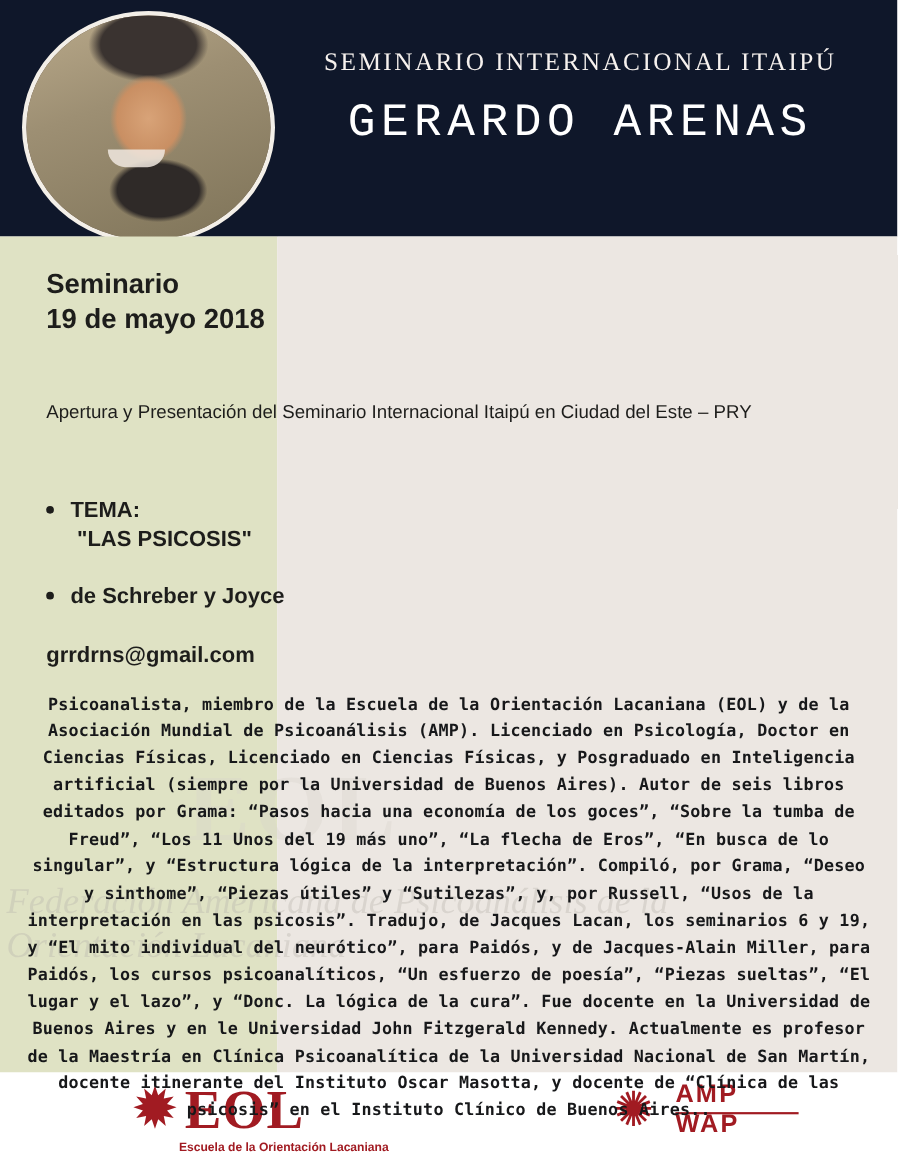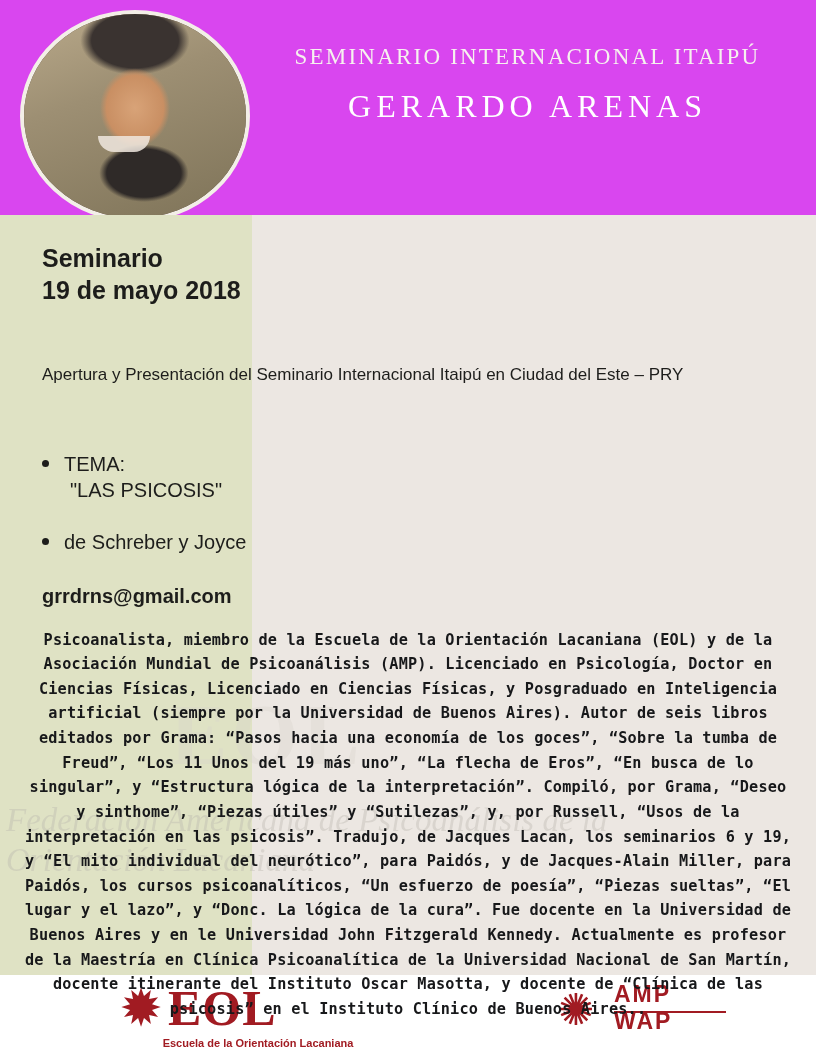--- a/index.html
+++ b/index.html
@@ -21,40 +21,40 @@
     overflow: hidden;
   }
 
   
   .header {
     position: absolute;
     left: 0;
     top: 0;
     width: 816px;
     height: 215px;
-    background: #d946ef;
+    background: #0f172a;
   }
   .header-titles {
     position: absolute;
     left: 255px;
     top: 44px;
     width: 545px;
     text-align: center;
     color: #ffffff;
   }
   .seminar-kicker {
     font-family: "Liberation Serif", serif;
     font-size: 23px;
     letter-spacing: 2.2px;
     color: #f6f1ee;
     white-space: nowrap;
   }
   .speaker-name {
-    font-family: Liberation Serif, serif;
-    font-size: 32px;
+    font-family: Liberation Mono, monospace;
+    font-size: 42px;
     letter-spacing: 5px;
     margin-top: 18px;
     color: #ffffff;
     white-space: nowrap;
   }
   .avatar {
     position: absolute;
     left: 20px;
     top: 10px;
     width: 222px;
@@ -183,21 +183,21 @@
   }
   .bullets {
     list-style: none;
     margin: 0;
     padding: 0;
   }
   .bullets li {
     position: relative;
     padding-left: 22px;
     font-size: 20px;
-    font-weight: normal;
+    font-weight: bold;
     line-height: 1.3;
     margin-bottom: 26px;
   }
   .bullets li::before {
     content: "";
     position: absolute;
     left: 0;
     top: 9px;
     width: 7px;
     height: 7px;

